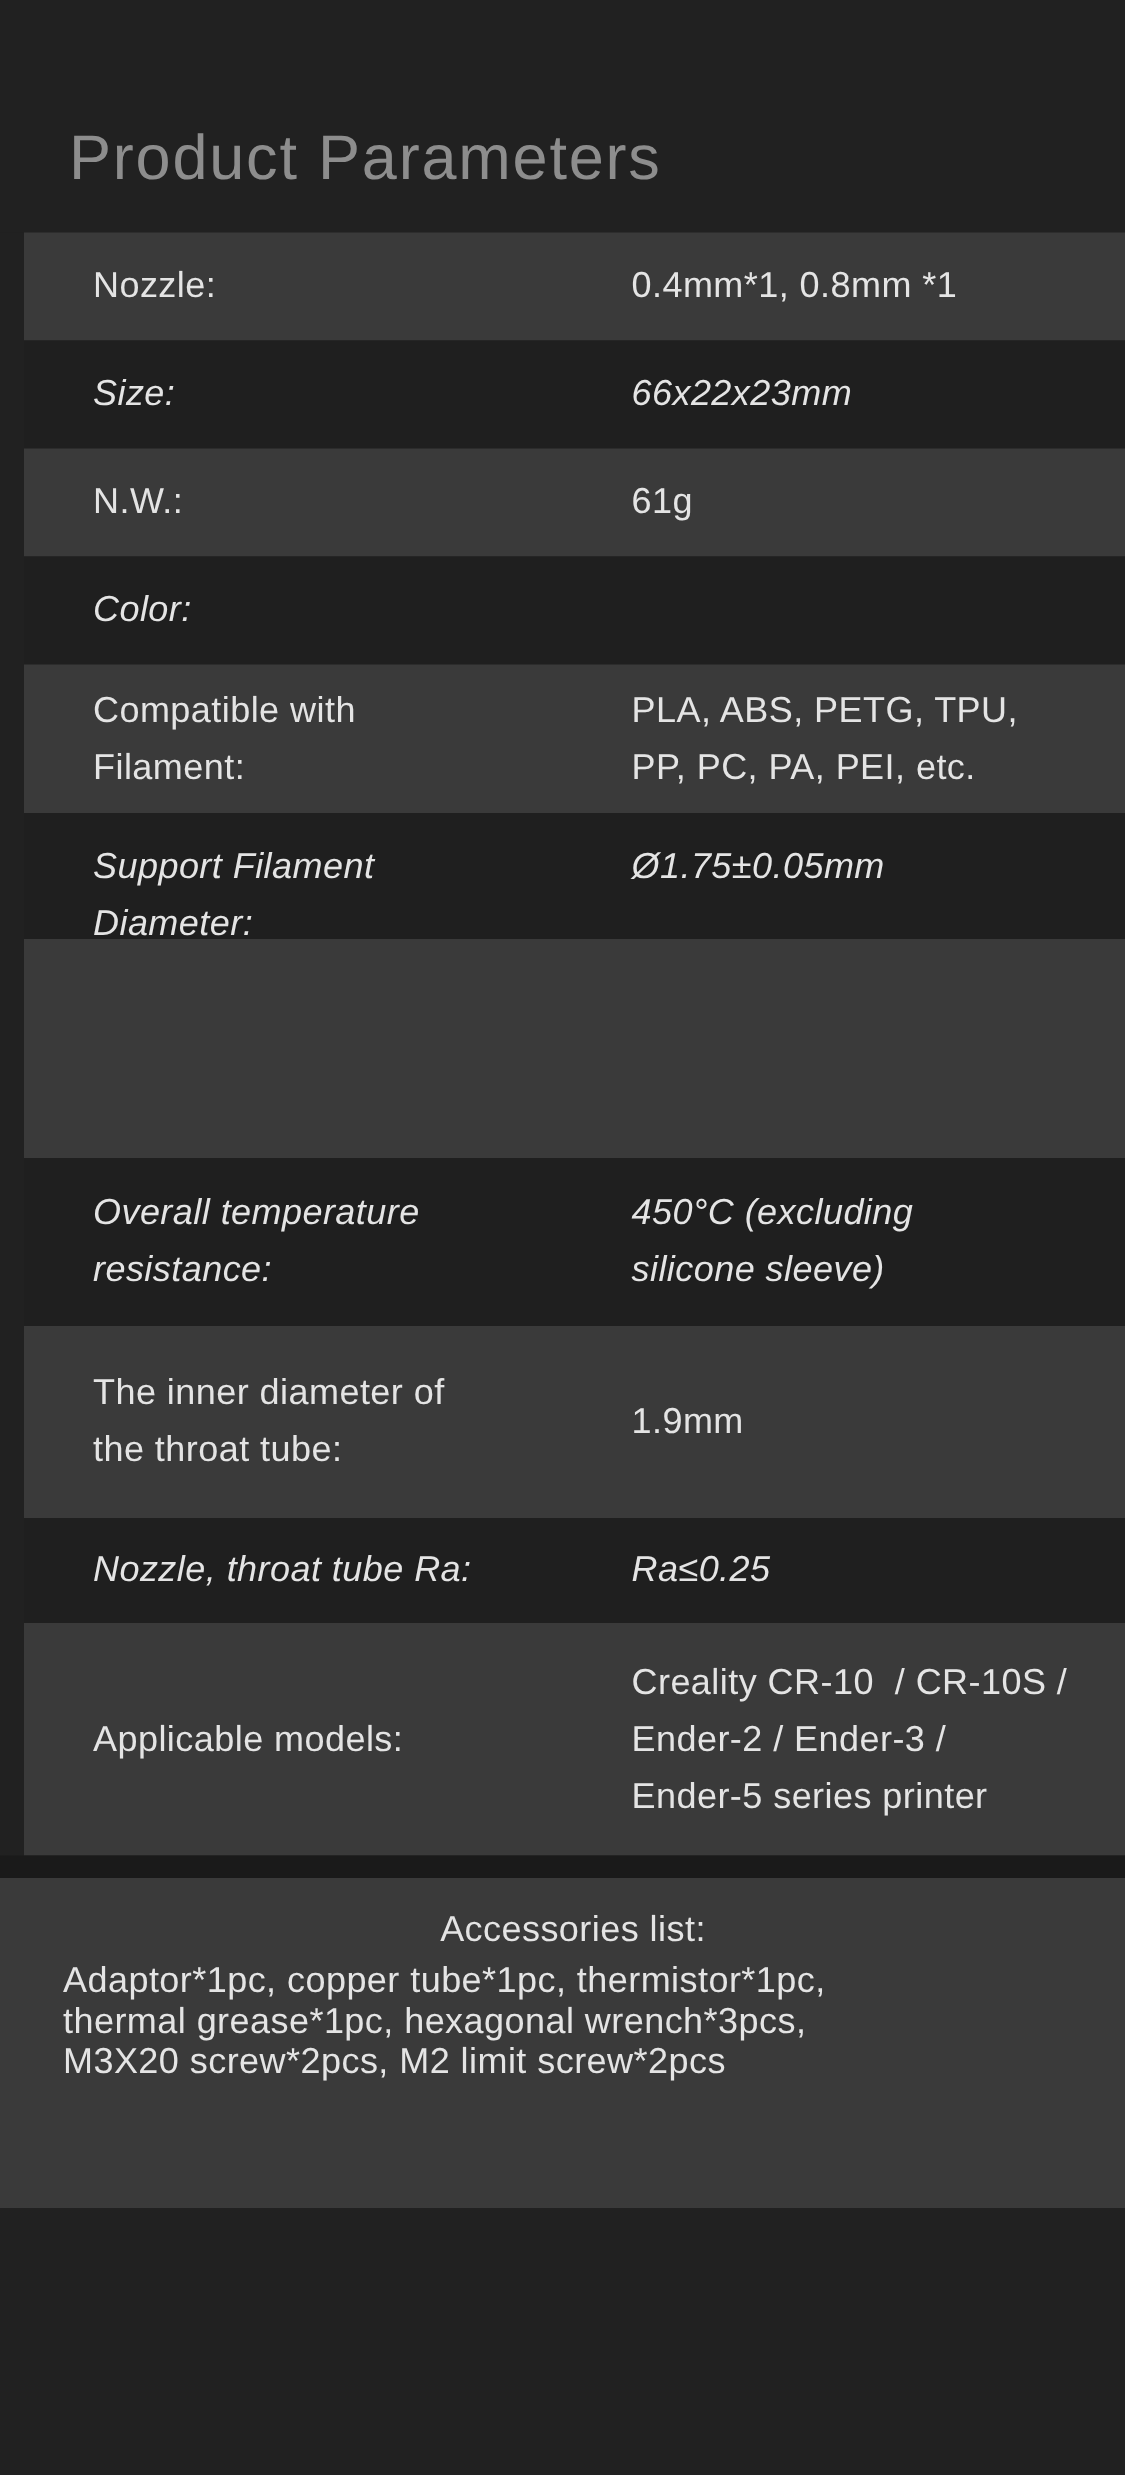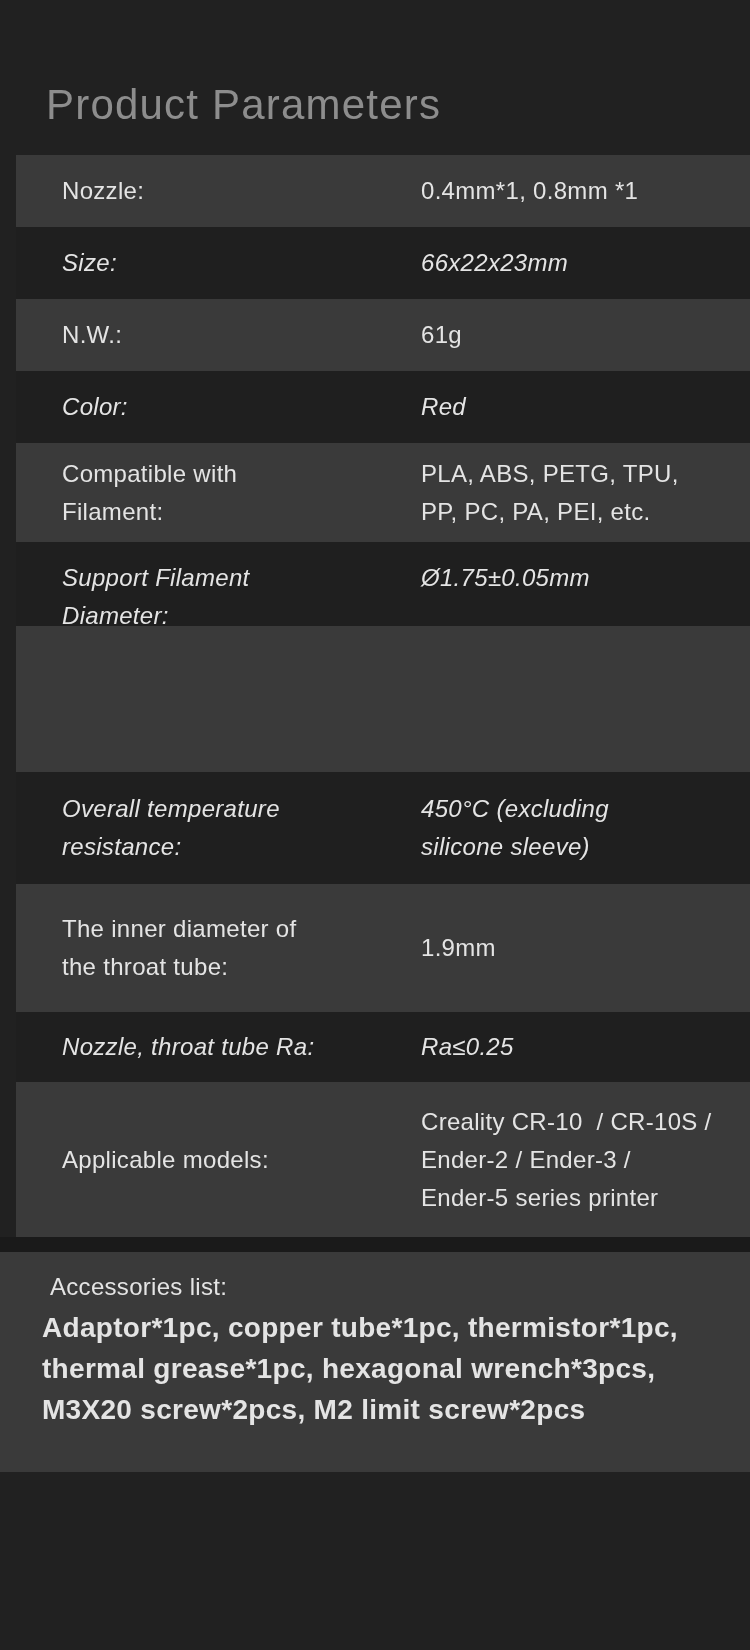--- a/index.html
+++ b/index.html
@@ -46,27 +46,27 @@
   .accessories{
     width:750px;height:220px;
     background:var(--row-light);
     padding:14px 36px 0 42px;
   }
   .acc-title{
     padding-left:8px;
     font-size:24px;line-height:41px;
     letter-spacing:.3px;
     color:var(--body-text);
+    text-align:center;
   }
   .acc-body{
-    font-size:28px;line-height:41px;
+    font-size:24px;line-height:27px;
     letter-spacing:.3px;
     color:var(--body-text);
     white-space:pre-wrap;
-    font-weight:bold;
   }
   .footer{height:130px;width:750px;background:var(--page-bg);}
 </style>
 </head>
 <body>
 
 <div class="header">
   <div class="page-title">Product Parameters</div>
 </div>
 
@@ -78,21 +78,20 @@
   <div class="row dark" style="height:72px">
     <div class="cell label">Size:</div>
     <div class="cell value">66x22x23mm</div>
   </div>
   <div class="row light" style="height:72px">
     <div class="cell label">N.W.:</div>
     <div class="cell value">61g</div>
   </div>
   <div class="row dark" style="height:72px">
     <div class="cell label">Color:</div>
-    <div class="cell value">Red</div>
   </div>
   <div class="row light" style="height:99px">
     <div class="cell label">Compatible with
 Filament:</div>
     <div class="cell value">PLA, ABS, PETG, TPU,
 PP, PC, PA, PEI, etc.</div>
   </div>
   <div class="row dark align-top" style="height:84px">
     <div class="cell label">Support Filament
 Diameter:</div>

